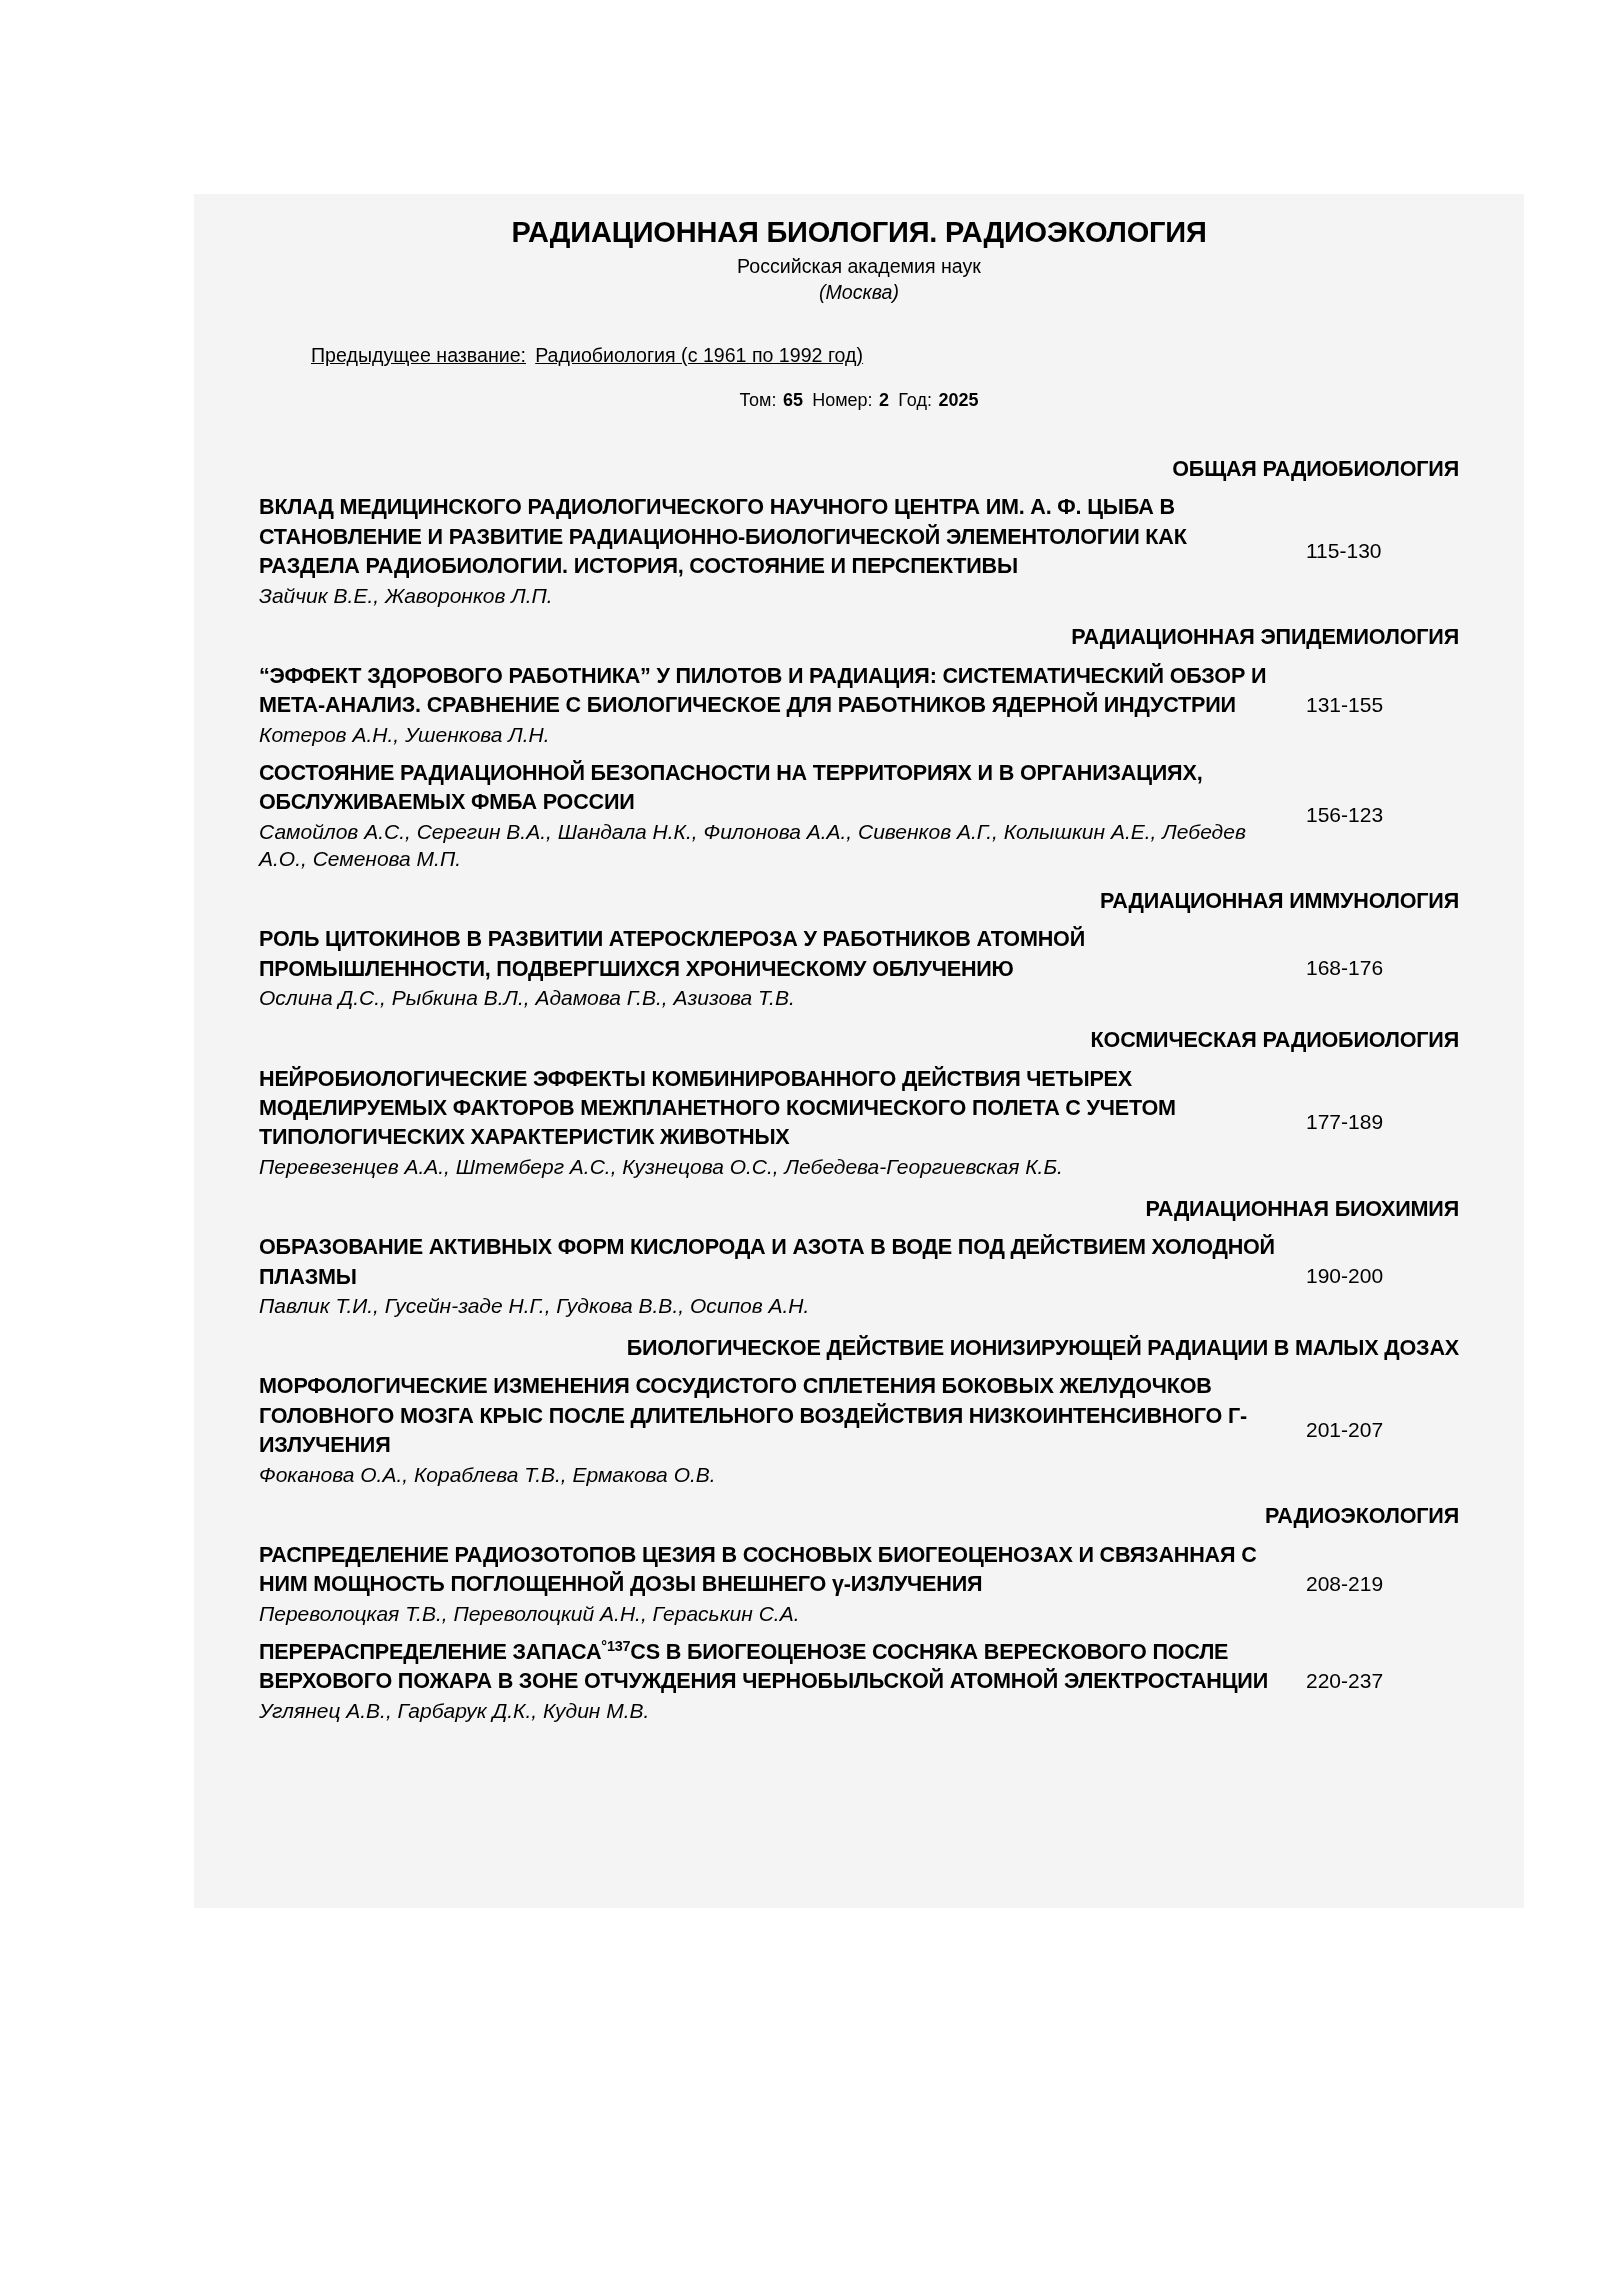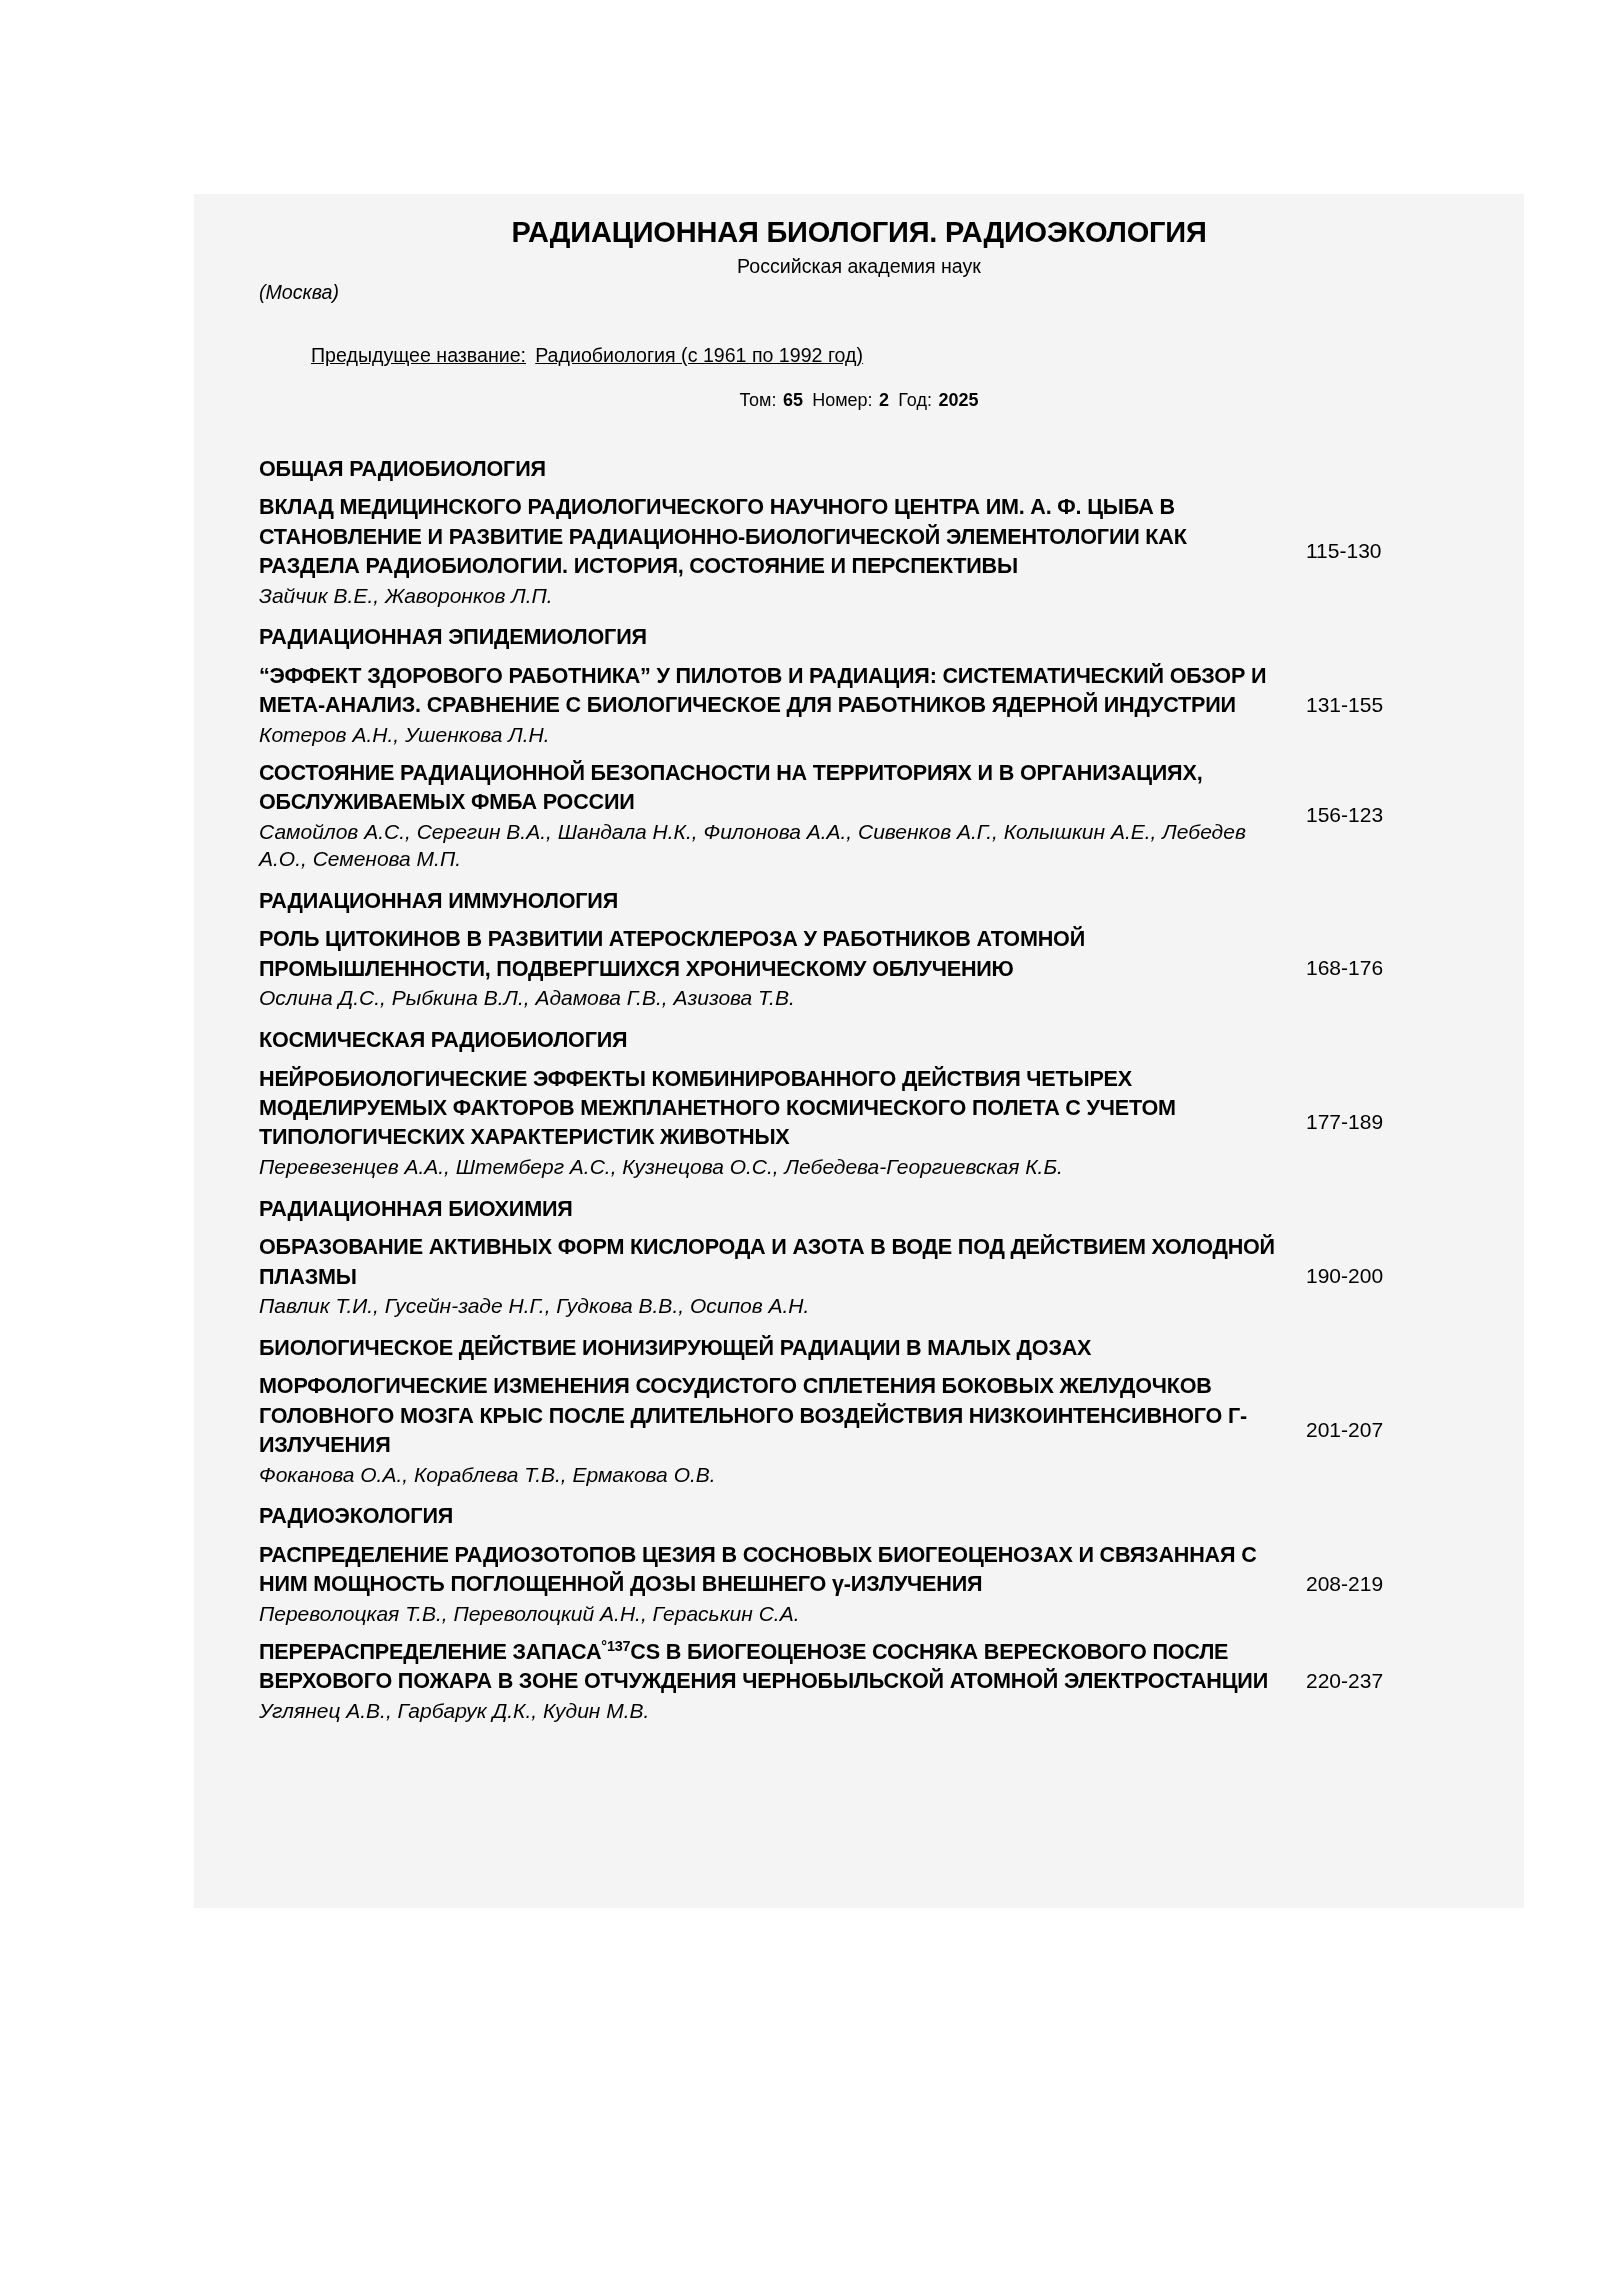--- a/index.html
+++ b/index.html
@@ -35,21 +35,21 @@
     line-height: 35px;
     letter-spacing: -0.2px;
   }
   .j-org {
     text-align: center;
     font-size: 19.6px;
     line-height: 26px;
     margin-top: 2.6px;
   }
   .j-city {
-    text-align: left;
+    text-align: center;
     font-size: 19.6px;
     line-height: 26px;
     font-style: italic;
   }
   .prev-line {
     margin-top: 37px;
     margin-left: 52px;
     font-size: 19.6px;
     line-height: 26px;
     text-decoration: underline;
@@ -60,21 +60,21 @@
     margin-top: 17px;
     font-size: 18px;
     line-height: 30px;
   }
   .vol-line .lbl { font-weight: normal; }
   .vol-line .val { font-weight: bold; }
   .vol-line .gap { display: inline-block; width: 6.5px; }
   .vol-line .gap2 { display: inline-block; width: 9.2px; }
   .toc { margin-top: 39px; }
   .sec-heading {
-    text-align: left;
+    text-align: right;
     font-weight: bold;
     font-size: 21.6px;
     line-height: 29.4px;
     letter-spacing: -0.2px;
     margin: 13px 0 9.2px 0;
   }
   .entry {
     display: flex;
     align-items: center;
     margin-bottom: 9.2px;

